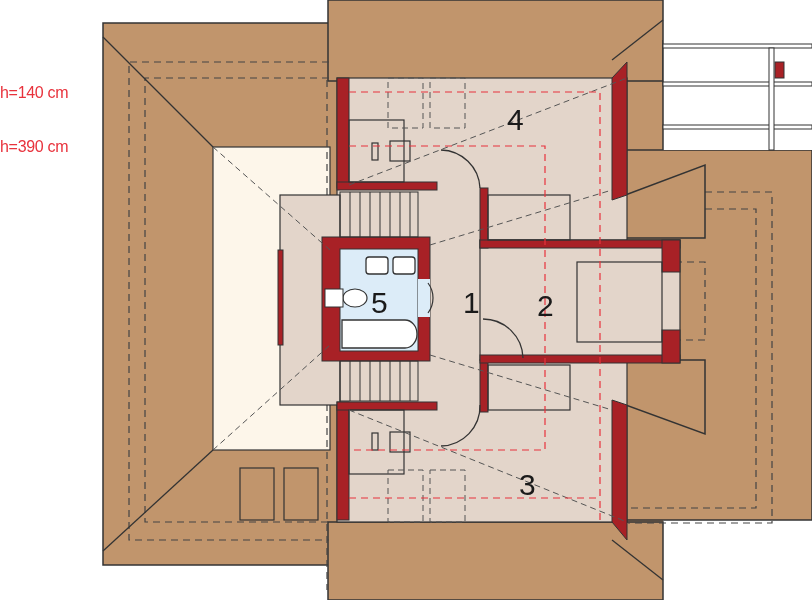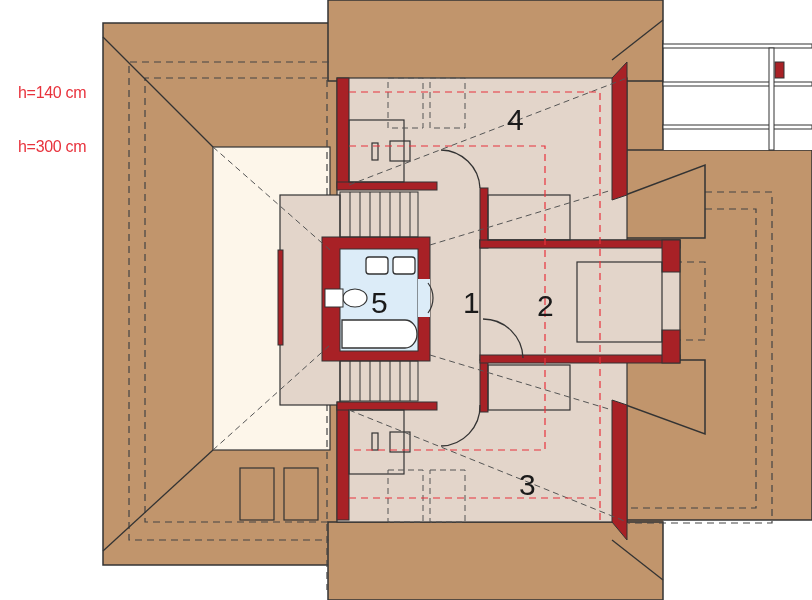--- a/index.html
+++ b/index.html
@@ -1,18 +1,18 @@
 <!DOCTYPE html>
 <html><head>
 <meta charset="utf-8">
 <style>
   html,body{margin:0;padding:0;background:#ffffff;}
   body{width:812px;height:600px;overflow:hidden;position:relative;font-family:"Liberation Sans",sans-serif;}
   #plan{position:absolute;left:0;top:0;width:812px;height:600px;}
-  .legend{position:absolute;left:0;color:#e8323c;font-family:"Liberation Sans",sans-serif;font-size:16px;letter-spacing:-0.3px;white-space:nowrap;margin-left:18px;}
+  .legend{position:absolute;left:0;color:#e8323c;font-family:"Liberation Sans",sans-serif;font-size:16px;letter-spacing:-0.3px;white-space:nowrap;}
   .roomnum{font-family:"Liberation Sans",sans-serif;font-size:30px;fill:#1a1a1a;}
 </style>
 </head>
 <body>
 
 <svg id="plan" viewBox="0 0 812 600" xmlns="http://www.w3.org/2000/svg">
 
   <g fill="#c1956c" stroke="#333" stroke-width="1.5">
     <rect x="103" y="23" width="226" height="542"></rect>
     <rect x="328" y="0" width="335" height="600" stroke="none"></rect>
@@ -138,13 +138,13 @@
   <g>
     <text class="roomnum" x="507" y="130">4</text>
     <text class="roomnum" x="371" y="313">5</text>
     <text class="roomnum" x="463" y="313">1</text>
     <text class="roomnum" x="537" y="316">2</text>
     <text class="roomnum" x="519" y="495">3</text>
   </g>
 </svg>
 
 <div class="legend" style="top:84px;">h=140 cm</div>
-<div class="legend" style="top:138px;">h=300 cm</div>
+<div class="legend" style="top:138px;">h=390 cm</div>
 
 </body></html>

